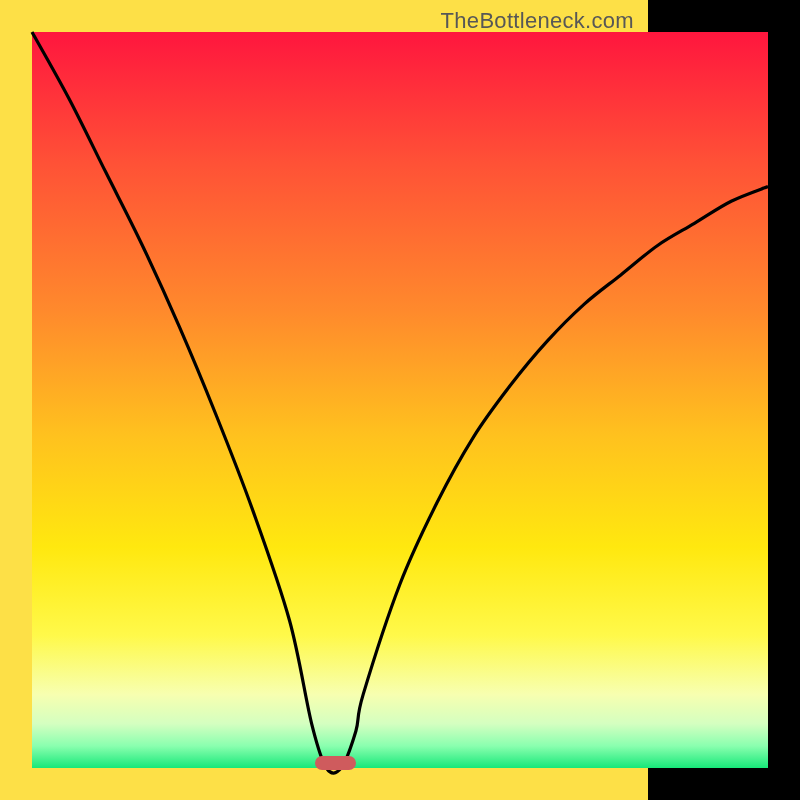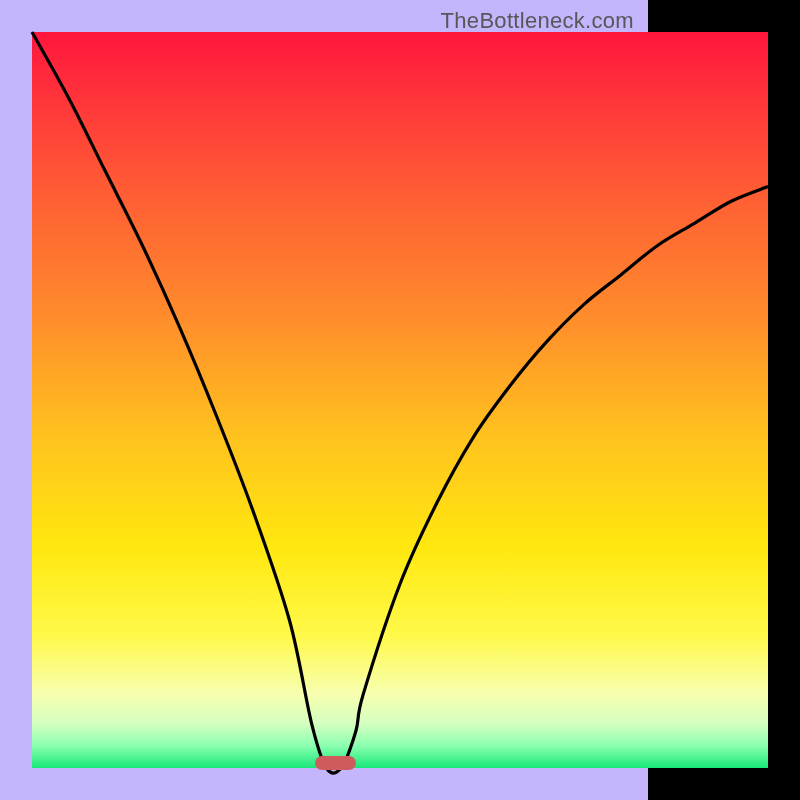--- a/index.html
+++ b/index.html
@@ -1,16 +1,16 @@
 <!DOCTYPE html>
 <html><head>
 <meta charset="utf-8">
 <style>
   html,body{margin:0;padding:0;width:800px;height:800px;background:#000;overflow:hidden;font-family:Arial,Helvetica,sans-serif}
-  .frame{position:absolute;left:0;top:0;width:648px;height:800px;background:#c4b5fd}
+  .frame{position:absolute;left:0;top:0;width:648px;height:800px;background:#fde047}
   .plot{position:absolute;left:32px;top:32px;width:736px;height:736px;background:linear-gradient(to bottom,
     #ff163e 0%,
     #ff5236 18%,
     #ff8a2c 38%,
     #ffc21e 55%,
     #ffe80f 70%,
     #fff94a 82%,
     #f7ffb0 90%,
     #d4ffc0 94%,
     #8affaf 97%,

